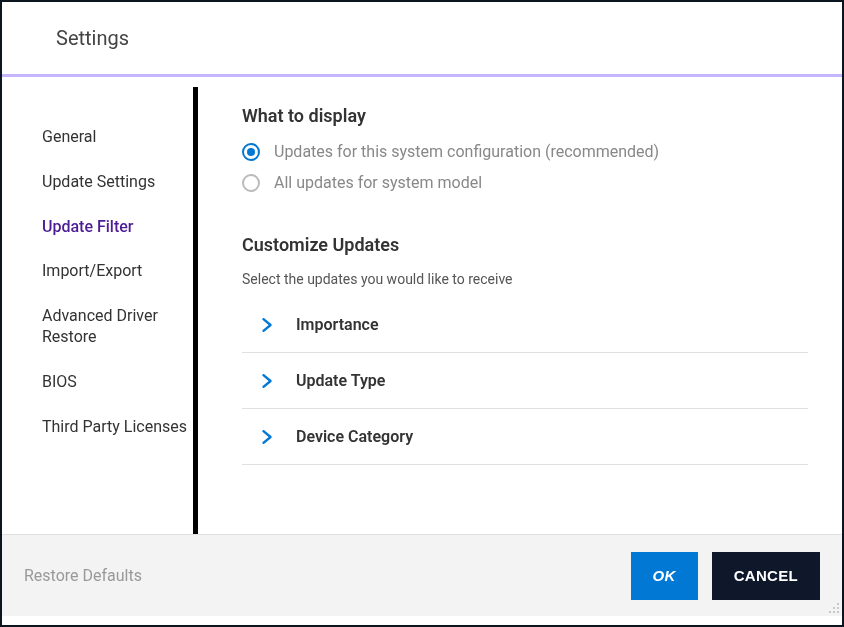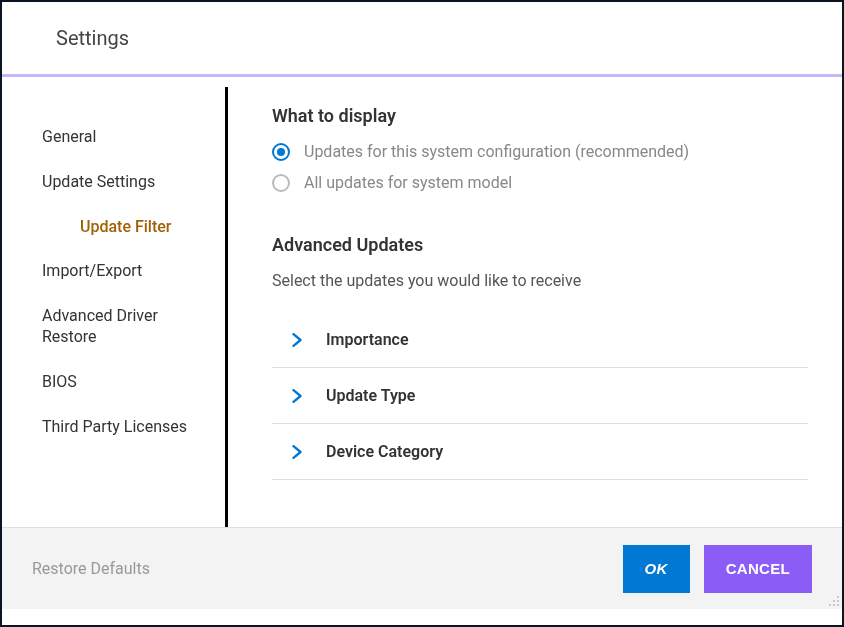--- a/index.html
+++ b/index.html
@@ -19,38 +19,37 @@
     .header h1 {
       font-size: 20px;
       font-weight: 400;
       color: #444;
     }
     .content {
       display: flex;
       height: calc(100% - 74px - 82px);
     }
     .sidebar {
-      width: 226px;
+      width: 196px;
       padding: 28px 0 0 40px;
-      border-right: 3px solid #000000;
+      border-right: 5px solid #000000;
       margin-top: 10px;
       margin-bottom: 10px;
     }
     .sidebar-item {
       font-size: 16px;
       color: #333;
       padding: 12px 0;
       cursor: pointer;
       line-height: 1.3;
       max-width: 150px;
     }
     .sidebar-item.active {
-      color: #a16207;
+      color: #4c1d95;
       font-weight: 500;
-      margin-left: 38px;
     }
     .main {
       flex: 1;
       padding: 28px 34px 11px 44px;
       overflow-y: auto;
     }
     .section-heading {
       font-size: 18px;
       font-weight: 600;
       color: #333;
@@ -83,23 +82,23 @@
       background: #0078d4;
     }
     .radio-label {
       font-size: 16px;
       color: #888;
     }
     .subsection {
       margin-top: 42px;
     }
     .subsection-desc {
-      font-size: 16px;
+      font-size: 14px;
       color: #555;
-      margin-bottom: 22px;
+      margin-bottom: 10px;
     }
     .accordion-row {
       display: flex;
       align-items: center;
       padding: 18px 0 18px 16px;
       border-bottom: 1px solid #e0e0e0;
       cursor: pointer;
     }
     .chevron {
       width: 18px;
@@ -114,28 +113,28 @@
       width: 10px;
       height: 14px;
     }
     .accordion-label {
       font-size: 16px;
       font-weight: 600;
       color: #333;
     }
     .footer {
       position: absolute;
-      bottom: 16px; left: 0; right: 0;
+      bottom: 9px; left: 0; right: 0;
       height: 82px;
       background: #f3f3f3;
       border-top: 1px solid #e0e0e0;
       display: flex;
       align-items: center;
       justify-content: space-between;
-      padding: 0 30px;
+      padding: 0 22px;
     }
     .restore-link {
       font-size: 16px;
       color: #999;
       cursor: pointer;
     }
     .footer-buttons {
       display: flex;
       gap: 14px;
     }
@@ -144,21 +143,21 @@
       height: 48px;
       padding: 0 22px;
       font-size: 15px;
       font-weight: 600;
       border: none;
       cursor: pointer;
       color: #fff;
       letter-spacing: 0.3px;
     }
     .btn-primary { background: #0078d4; font-style: italic; }
-    .btn-secondary { background: #8b5cf6; }
+    .btn-secondary { background: #0f172a; }
     .resize-grip {
       position: absolute;
       right: 2px;
       bottom: 2px;
       width: 12px;
       height: 12px;
       opacity: 0.4;
     }
   </style>
 </head>
@@ -185,21 +184,21 @@
     <div class="radio-row">
       <span class="radio selected"></span>
       <span class="radio-label">Updates for this system configuration (recommended)</span>
     </div>
     <div class="radio-row">
       <span class="radio"></span>
       <span class="radio-label">All updates for system model</span>
     </div>
 
     <div class="subsection">
-      <div class="section-heading">Advanced Updates</div>
+      <div class="section-heading">Customize Updates</div>
       <div class="subsection-desc">Select the updates you would like to receive</div>
 
       <div class="accordion-row">
         <span class="chevron">
           <svg viewBox="0 0 8 12">
               <path d="M1 1 L7 6 L1 11" stroke="#0078d4" stroke-width="2" fill="none" stroke-linecap="round" stroke-linejoin="round"></path>
             </svg>
         </span>
         <span class="accordion-label">Importance</span>
       </div>

